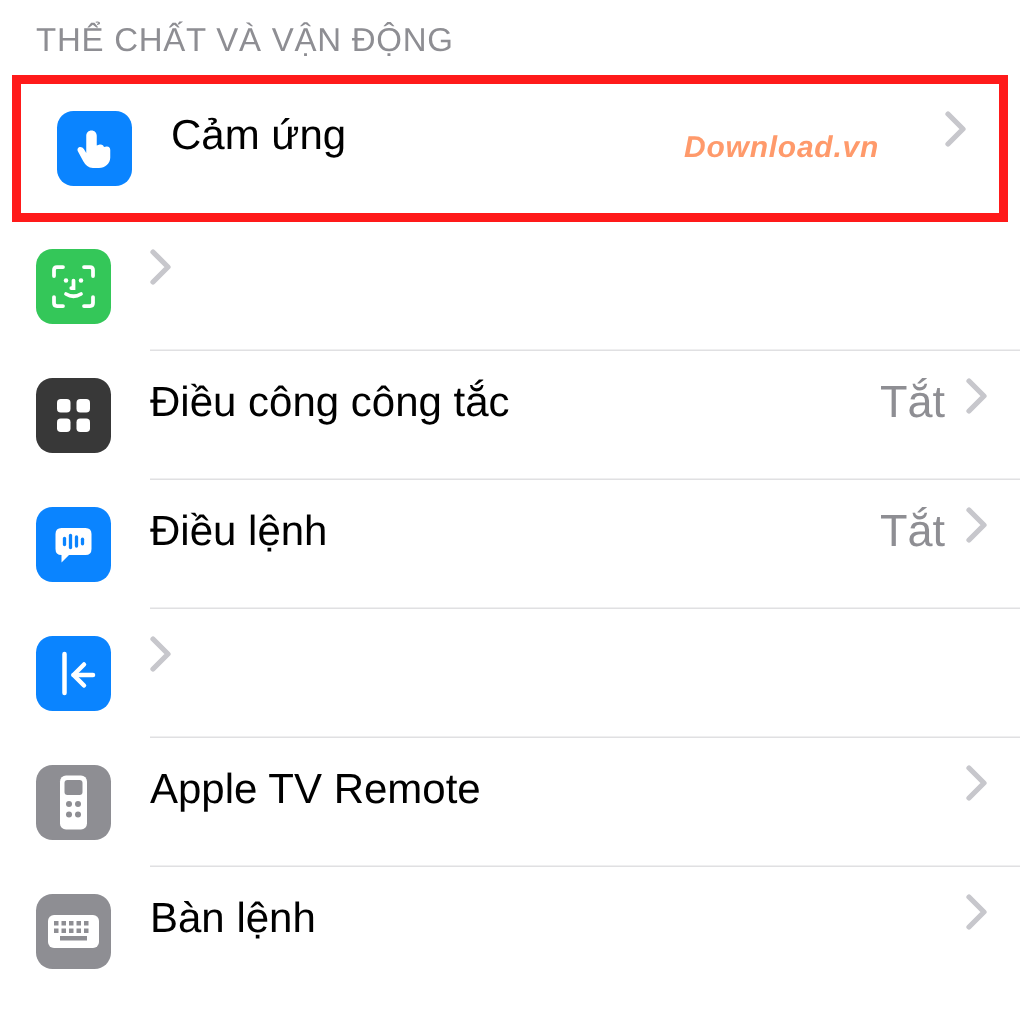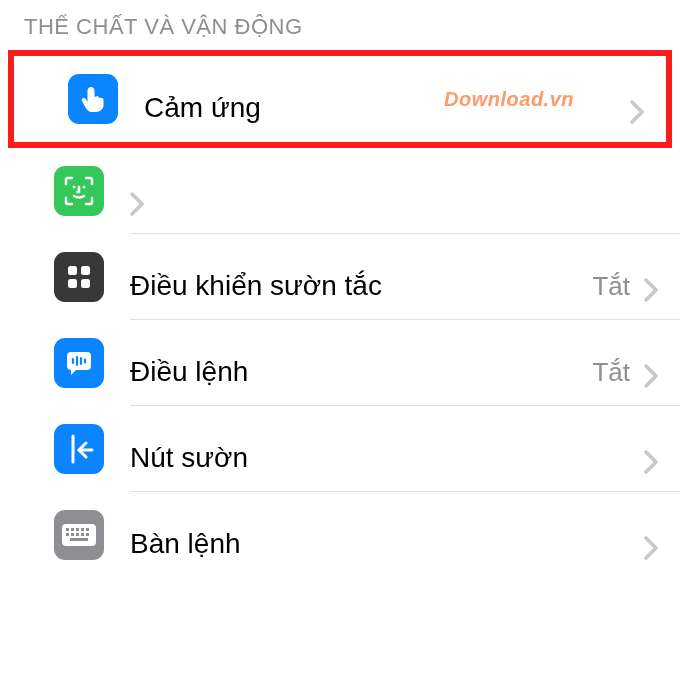--- a/index.html
+++ b/index.html
@@ -14,25 +14,24 @@
     font-size: 22px;
     color: #8e8e93;
     text-transform: uppercase;
     padding: 14px 24px 10px 24px;
     letter-spacing: 0.5px;
     border-radius: 20px;
   }
   .list { }
   .row {
     display: flex;
-    align-items: flex-end;
+    align-items: flex-start;
     padding: 18px 22px 18px 24px;
     position: relative;
     min-height: 82px;
-    margin-left: 30px;
   }
   .row-sep {
     position: absolute;
     left: 100px;
     right: 0;
     bottom: 0;
     height: 1px;
     background: #e0e0e2;
   }
   .icon-wrap {
@@ -49,36 +48,36 @@
   .icon-green  { background: #34c759; }
   .icon-dark   { background: #383838; }
   .icon-gray   { background: #8e8e93; }
   .row-label {
     flex: 1;
     font-size: 28px;
     font-weight: 400;
     color: #000;
   }
   .row-value {
-    font-size: 26px;
+    font-size: 30px;
     color: #8e8e93;
     margin-right: 14px;
   }
   .chevron {
     color: #c7c7cc;
     flex-shrink: 0;
   }
   .chevron svg { display:block; }
   .highlight-box {
     border: 6px solid #ff1a1a;
     margin: 0 8px;
   }
   .watermark {
     position: absolute;
-    right: 92px;
+    right: 80px;
     top: 50%;
     transform: translateY(-50%);
     font-size: 20px;
     font-style: italic;
     font-weight: 700;
     color: #ff9a6b;
     letter-spacing: 0.5px;
     pointer-events: none;
   }
 </style>
@@ -131,21 +130,21 @@
 
   <div class="row">
     <div class="icon-wrap icon-dark">
       <svg width="30" height="30" viewBox="0 0 30 30">
         <rect x="4" y="4" width="9" height="9" rx="2.5" fill="#ffffff"></rect>
         <rect x="17" y="4" width="9" height="9" rx="2.5" fill="#ffffff"></rect>
         <rect x="4" y="17" width="9" height="9" rx="2.5" fill="#ffffff"></rect>
         <rect x="17" y="17" width="9" height="9" rx="2.5" fill="#ffffff"></rect>
       </svg>
     </div>
-    <div class="row-label">Điều khiển sườn tắc</div>
+    <div class="row-label">Điều công công tắc</div>
     <div class="row-value">Tắt</div>
     <span class="chevron">
       <svg width="14" height="24" viewBox="0 0 14 24">
           <path d="M2 2 L12 12 L2 22" stroke="#c7c7cc" stroke-width="3.5" fill="none" stroke-linecap="round" stroke-linejoin="round"></path>
         </svg>
     </span>
     <div class="row-sep"></div>
   </div>
 
   <div class="row">
@@ -171,29 +170,47 @@
   </div>
 
   <div class="row">
     <div class="icon-wrap icon-blue">
       <svg width="34" height="34" viewBox="0 0 34 34" fill="none" stroke="#ffffff" stroke-width="3" stroke-linecap="round">
         <line x1="11" y1="4" x2="11" y2="30"></line>
         <path d="M24 11 L17 18 L24 25" stroke-linejoin="round"></path>
         <line x1="17" y1="18" x2="30" y2="18"></line>
       </svg>
     </div>
-    <div class="row-label">Nút sườn</div>
-    <span class="chevron">
-      <svg width="14" height="24" viewBox="0 0 14 24">
-          <path d="M2 2 L12 12 L2 22" stroke="#c7c7cc" stroke-width="3.5" fill="none" stroke-linecap="round" stroke-linejoin="round"></path>
-        </svg>
-    </span>
-    <div class="row-sep"></div>
-  </div>
-
+    <span class="chevron">
+      <svg width="14" height="24" viewBox="0 0 14 24">
+          <path d="M2 2 L12 12 L2 22" stroke="#c7c7cc" stroke-width="3.5" fill="none" stroke-linecap="round" stroke-linejoin="round"></path>
+        </svg>
+    </span>
+    <div class="row-sep"></div>
+  </div>
+
+  <div class="row">
+    <div class="icon-wrap icon-gray">
+      <svg width="24" height="40" viewBox="0 0 24 40">
+        <rect x="3" y="2" width="18" height="36" rx="4" fill="#ffffff"></rect>
+        <rect x="6" y="5" width="12" height="10" rx="2" fill="#8e8e93"></rect>
+        <circle cx="9" cy="21" r="2" fill="#8e8e93"></circle>
+        <circle cx="15" cy="21" r="2" fill="#8e8e93"></circle>
+        <circle cx="9" cy="28" r="2" fill="#8e8e93"></circle>
+        <circle cx="15" cy="28" r="2" fill="#8e8e93"></circle>
+      </svg>
+    </div>
+    <div class="row-label">Apple TV Remote</div>
+    <span class="chevron">
+      <svg width="14" height="24" viewBox="0 0 14 24">
+          <path d="M2 2 L12 12 L2 22" stroke="#c7c7cc" stroke-width="3.5" fill="none" stroke-linecap="round" stroke-linejoin="round"></path>
+        </svg>
+    </span>
+    <div class="row-sep"></div>
+  </div>
 
   <div class="row">
     <div class="icon-wrap icon-gray">
       <svg width="38" height="28" viewBox="0 0 38 28">
         <rect x="2" y="3" width="34" height="22" rx="4" fill="#ffffff"></rect>
         <g fill="#8e8e93">
           <rect x="6" y="7" width="3" height="3"></rect>
             <rect x="11" y="7" width="3" height="3"></rect>
             <rect x="16" y="7" width="3" height="3"></rect>
             <rect x="21" y="7" width="3" height="3"></rect>

